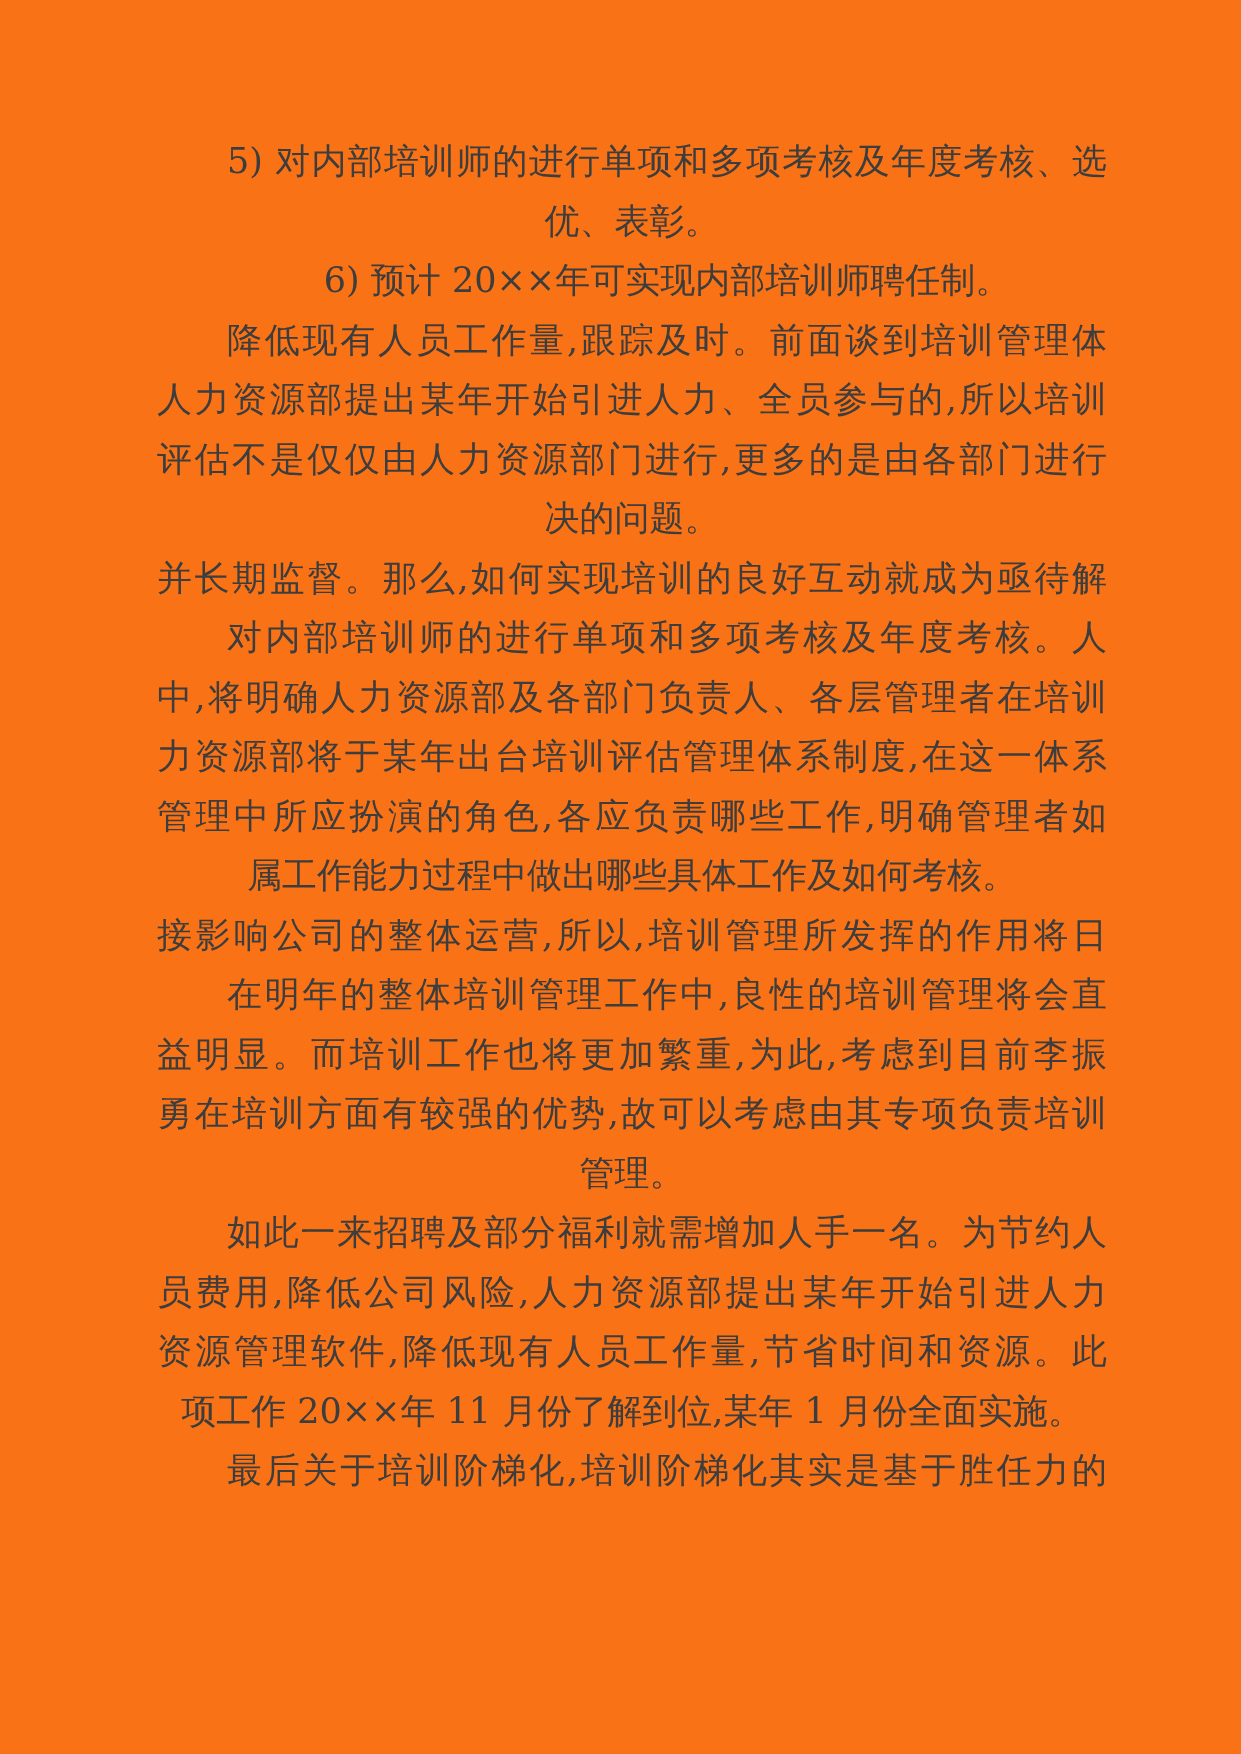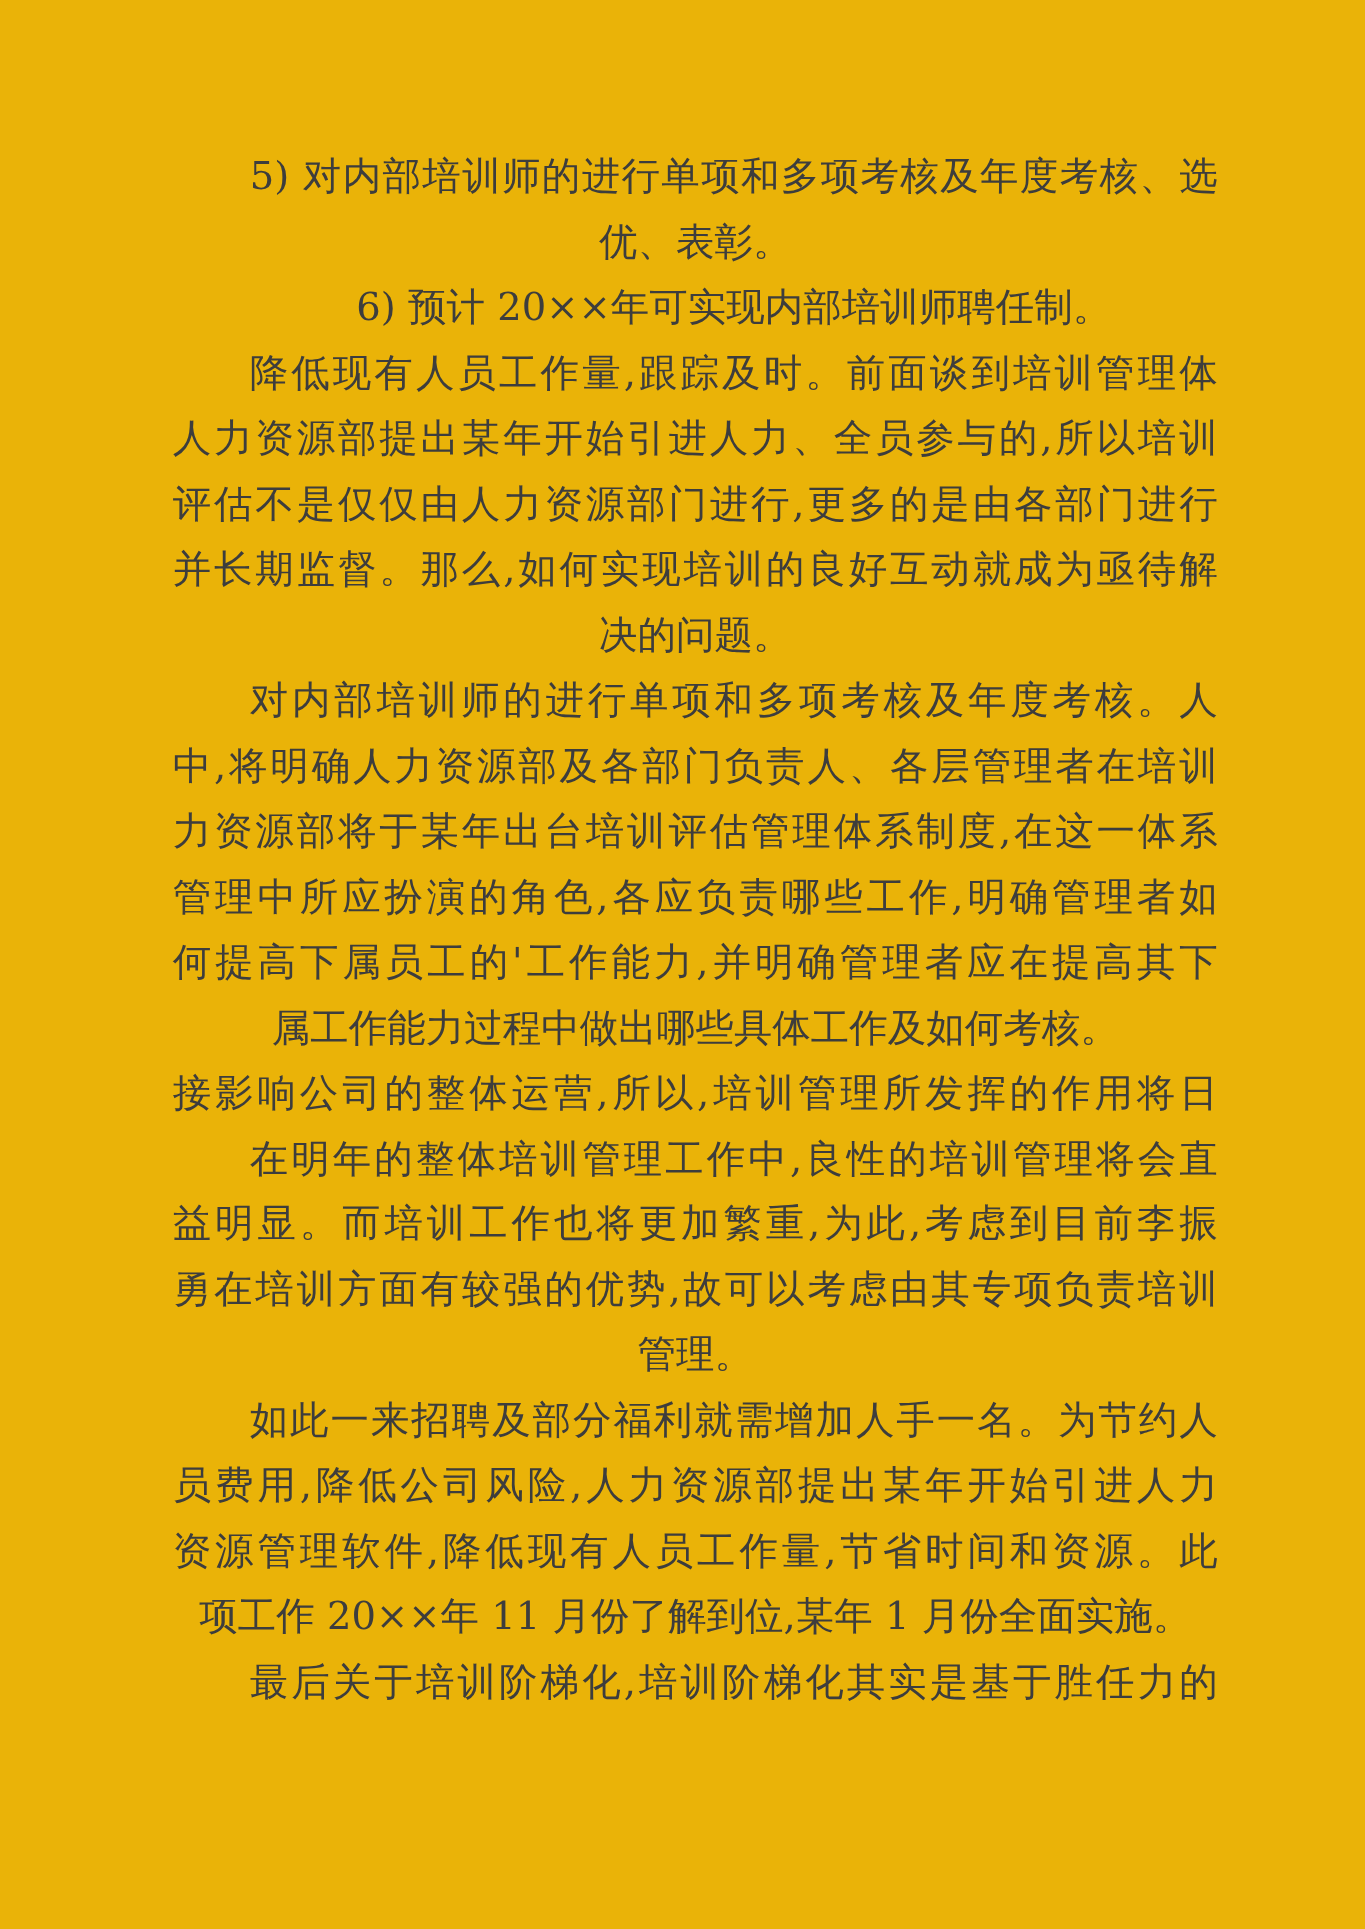--- a/index.html
+++ b/index.html
@@ -4,21 +4,21 @@
 <style>
   html, body {
     margin: 0;
     padding: 0;
     background: #ffffff;
   }
   .page {
     position: relative;
     width: 1241px;
     height: 1754px;
-    background: #eab308;
+    background: #f97316;
     overflow: hidden;
     font-family: "DejaVu Serif", "Liberation Serif", serif;
   }
   .doc-body {
     position: absolute;
     left: 157px;
     top: 132px;
     width: 950px;
     color: #3d3d3d;
     font-size: 35px;
@@ -41,27 +41,26 @@
 <body>
 
 <div class="page">
   <div class="doc-body" id="doc-body">
       <div class="line indent fill">5) 对内部培训师的进行单项和多项考核及年度考核、选</div>
       <div class="line">优、表彰。</div>
       <div class="line indent">6) 预计 20××年可实现内部培训师聘任制。</div>
       <div class="line indent fill">降低现有人员工作量,跟踪及时。前面谈到培训管理体</div>
       <div class="line fill">人力资源部提出某年开始引进人力、全员参与的,所以培训</div>
       <div class="line fill">评估不是仅仅由人力资源部门进行,更多的是由各部门进行</div>
+      <div class="line">决的问题。</div>
       <div class="line fill">并长期监督。那么,如何实现培训的良好互动就成为亟待解</div>
-      <div class="line">决的问题。</div>
       <div class="line indent fill">对内部培训师的进行单项和多项考核及年度考核。人</div>
       <div class="line fill">中,将明确人力资源部及各部门负责人、各层管理者在培训</div>
       <div class="line fill">力资源部将于某年出台培训评估管理体系制度,在这一体系</div>
       <div class="line fill">管理中所应扮演的角色,各应负责哪些工作,明确管理者如</div>
-      <div class="line fill">何提高下属员工的'工作能力,并明确管理者应在提高其下</div>
       <div class="line">属工作能力过程中做出哪些具体工作及如何考核。</div>
       <div class="line fill">接影响公司的整体运营,所以,培训管理所发挥的作用将日</div>
       <div class="line indent fill">在明年的整体培训管理工作中,良性的培训管理将会直</div>
       <div class="line fill">益明显。而培训工作也将更加繁重,为此,考虑到目前李振</div>
       <div class="line fill">勇在培训方面有较强的优势,故可以考虑由其专项负责培训</div>
       <div class="line">管理。</div>
       <div class="line indent fill">如此一来招聘及部分福利就需增加人手一名。为节约人</div>
       <div class="line fill">员费用,降低公司风险,人力资源部提出某年开始引进人力</div>
       <div class="line fill">资源管理软件,降低现有人员工作量,节省时间和资源。此</div>
       <div class="line">项工作 20××年 11 月份了解到位,某年 1 月份全面实施。</div>

